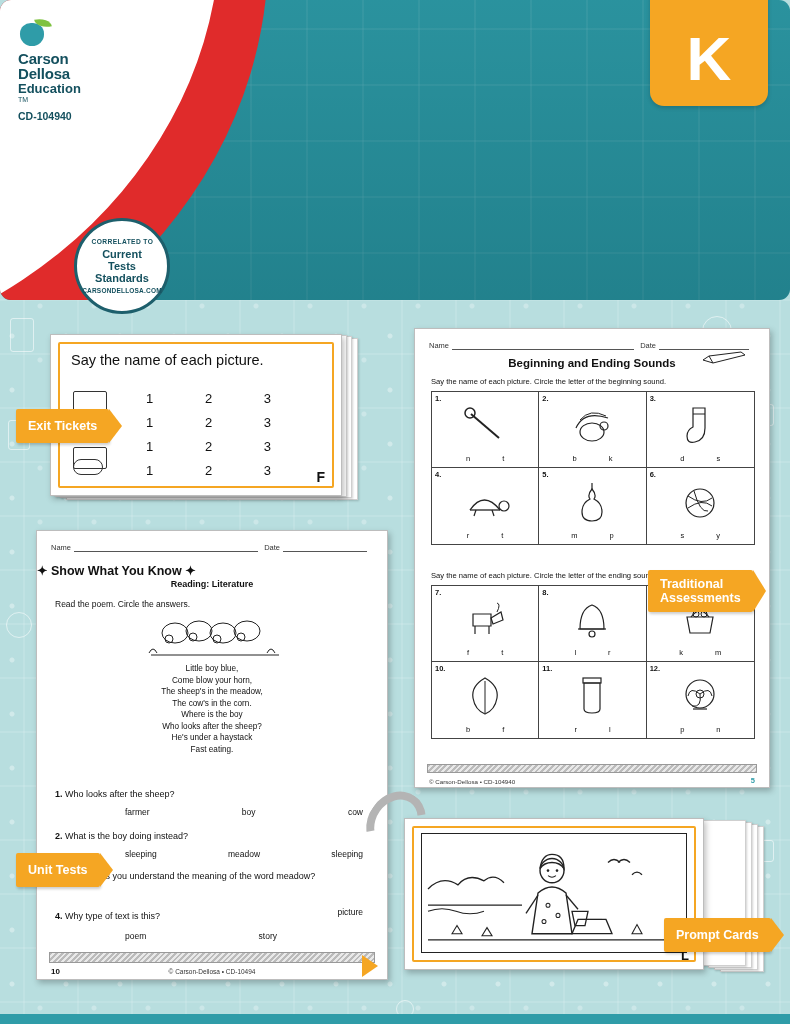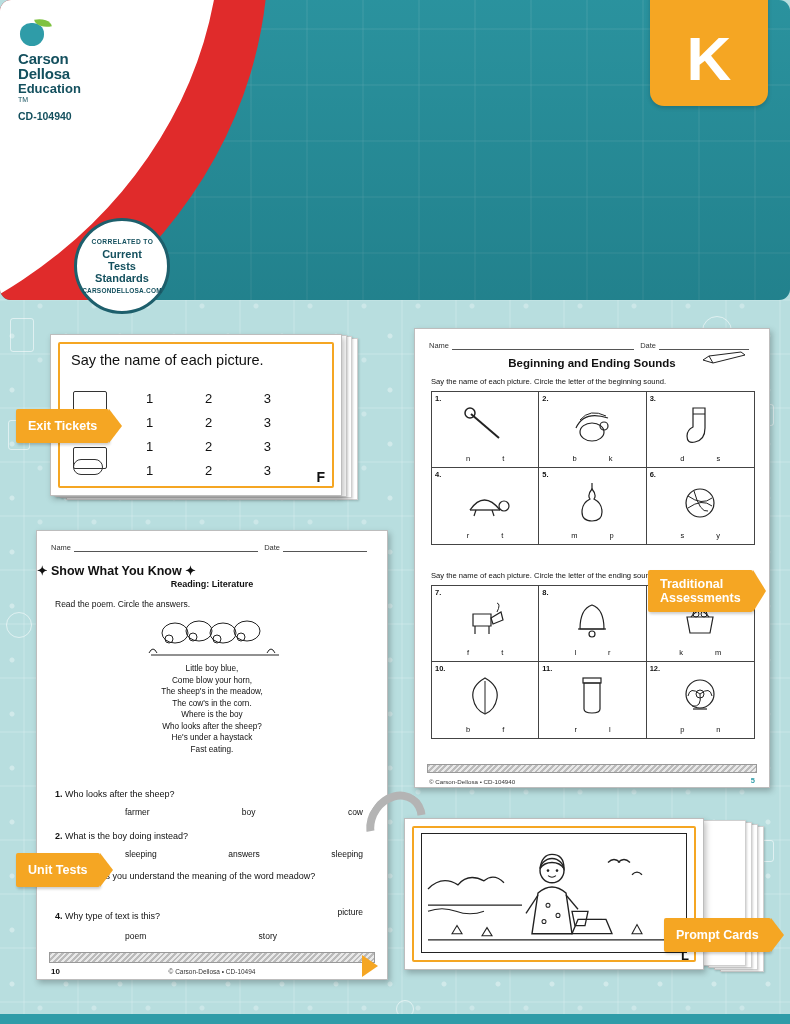--- a/index.html
+++ b/index.html
@@ -426,21 +426,21 @@
     <span>boy</span>
     <span>cow</span>
   </div>
 
   <div class="q" style="top:300px;">
     <span>2.</span>
     <span class="qt">What is the boy doing instead?</span>
   </div>
   <div class="opts" style="top:318px;">
     <span>sleeping</span>
-    <span>answers</span>
+    <span>meadow</span>
     <span>sleeping</span>
   </div>
 
   <div class="q" style="top:340px;">
     <span>3.</span>
     <span class="qt">What helps you understand the meaning of the word meadow?</span>
   </div>
   <div class="opts" style="top:376px;justify-content:flex-end;">
     <span>picture</span>
   </div>

